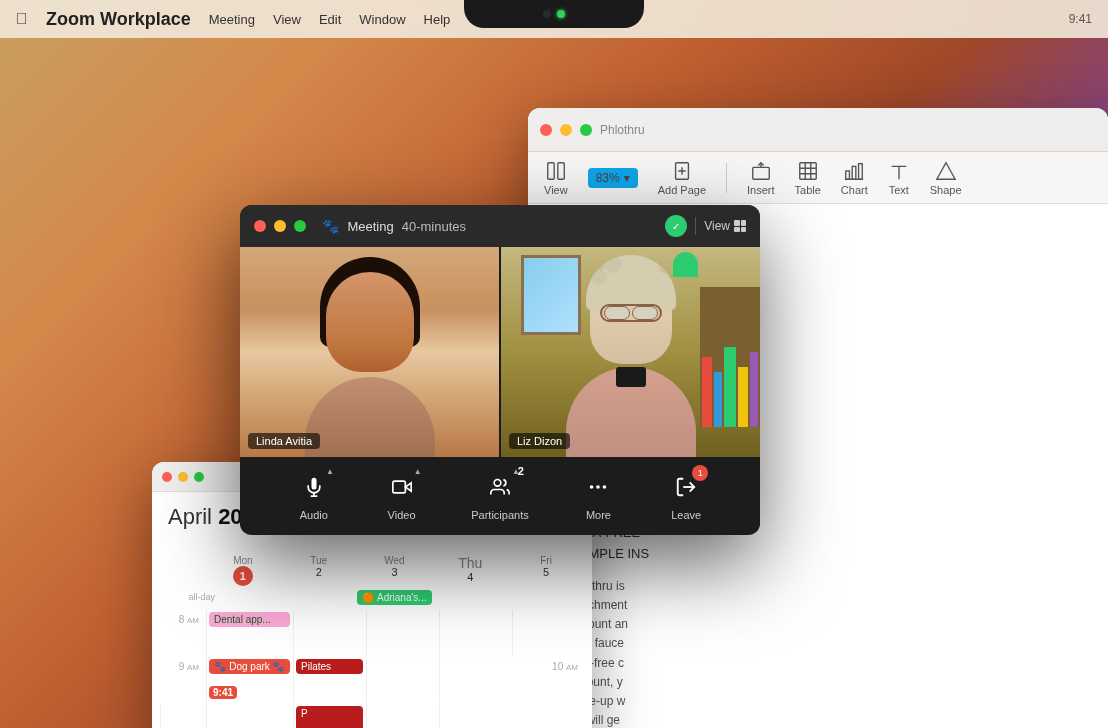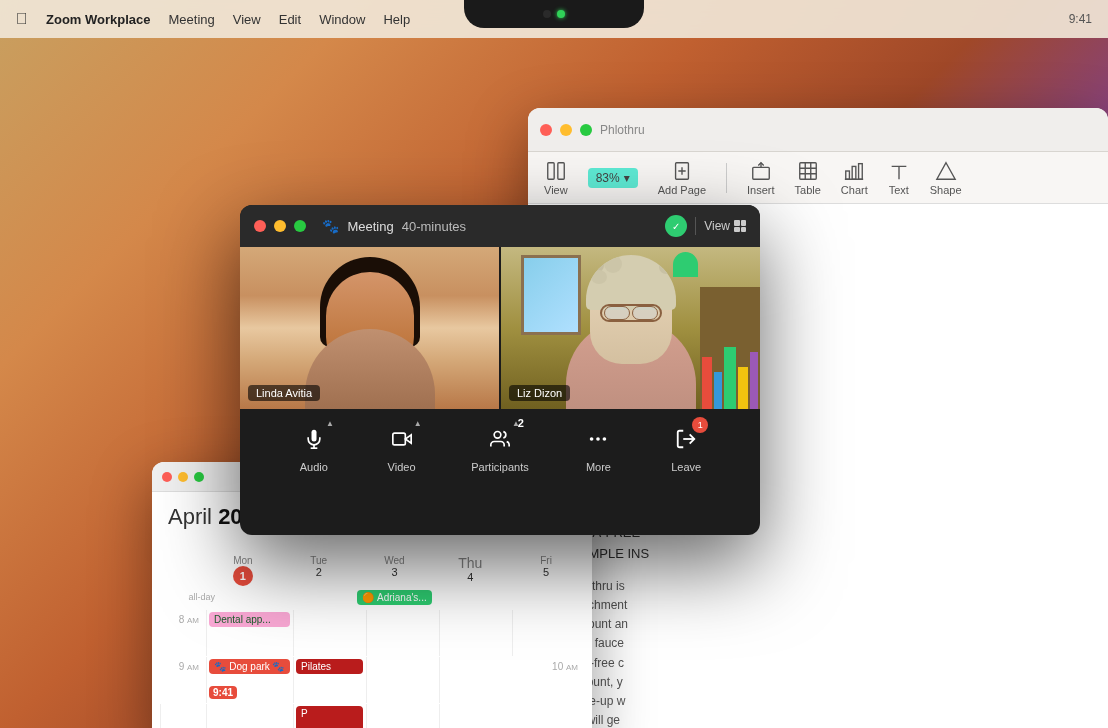--- a/index.html
+++ b/index.html
@@ -33,21 +33,21 @@
       padding: 0 16px;
       z-index: 100;
       gap: 18px;
     }
     .menubar-apple {
       font-size: 16px;
       color: #333;
     }
     .menubar-app {
       font-weight: 600;
-      font-size: 13px;
+      font-size: 18px;
       color: #222;
     }
     .menubar-item {
       font-size: 13px;
       color: #333;
     }
     .menubar-right {
       margin-left: auto;
       display: flex;
       align-items: center;
@@ -133,21 +133,21 @@
       width: 1px;
       height: 30px;
       background: #ccc;
     }
     .pages-zoom {
       display: flex;
       align-items: center;
       gap: 4px;
       font-size: 12px;
       color: #444;
-      background: #5eead4;
+      background: #0ea5e9;
       padding: 3px 8px;
       border-radius: 4px;
     }
     .pages-content {
       padding: 40px;
       background: white;
       height: calc(100% - 96px);
       overflow: hidden;
     }
     .pages-heading {
@@ -360,21 +360,21 @@
       width: 12px;
       height: 12px;
     }
     .zoom-grid-icon span {
       background: #ccc;
       border-radius: 1px;
     }
     .zoom-video-area {
       display: grid;
       grid-template-columns: 1fr 1fr;
-      height: 162px;
+      height: 210px;
       gap: 2px;
     }
     .zoom-participant {
       position: relative;
       overflow: hidden;
       background: #333;
     }
     .zoom-participant-bg1 {
       background: linear-gradient(160deg, #d4a06a 0%, #c8885a 30%, #e8d0b0 60%, #f0e0c8 80%, #e8d0b0 100%);
     }

